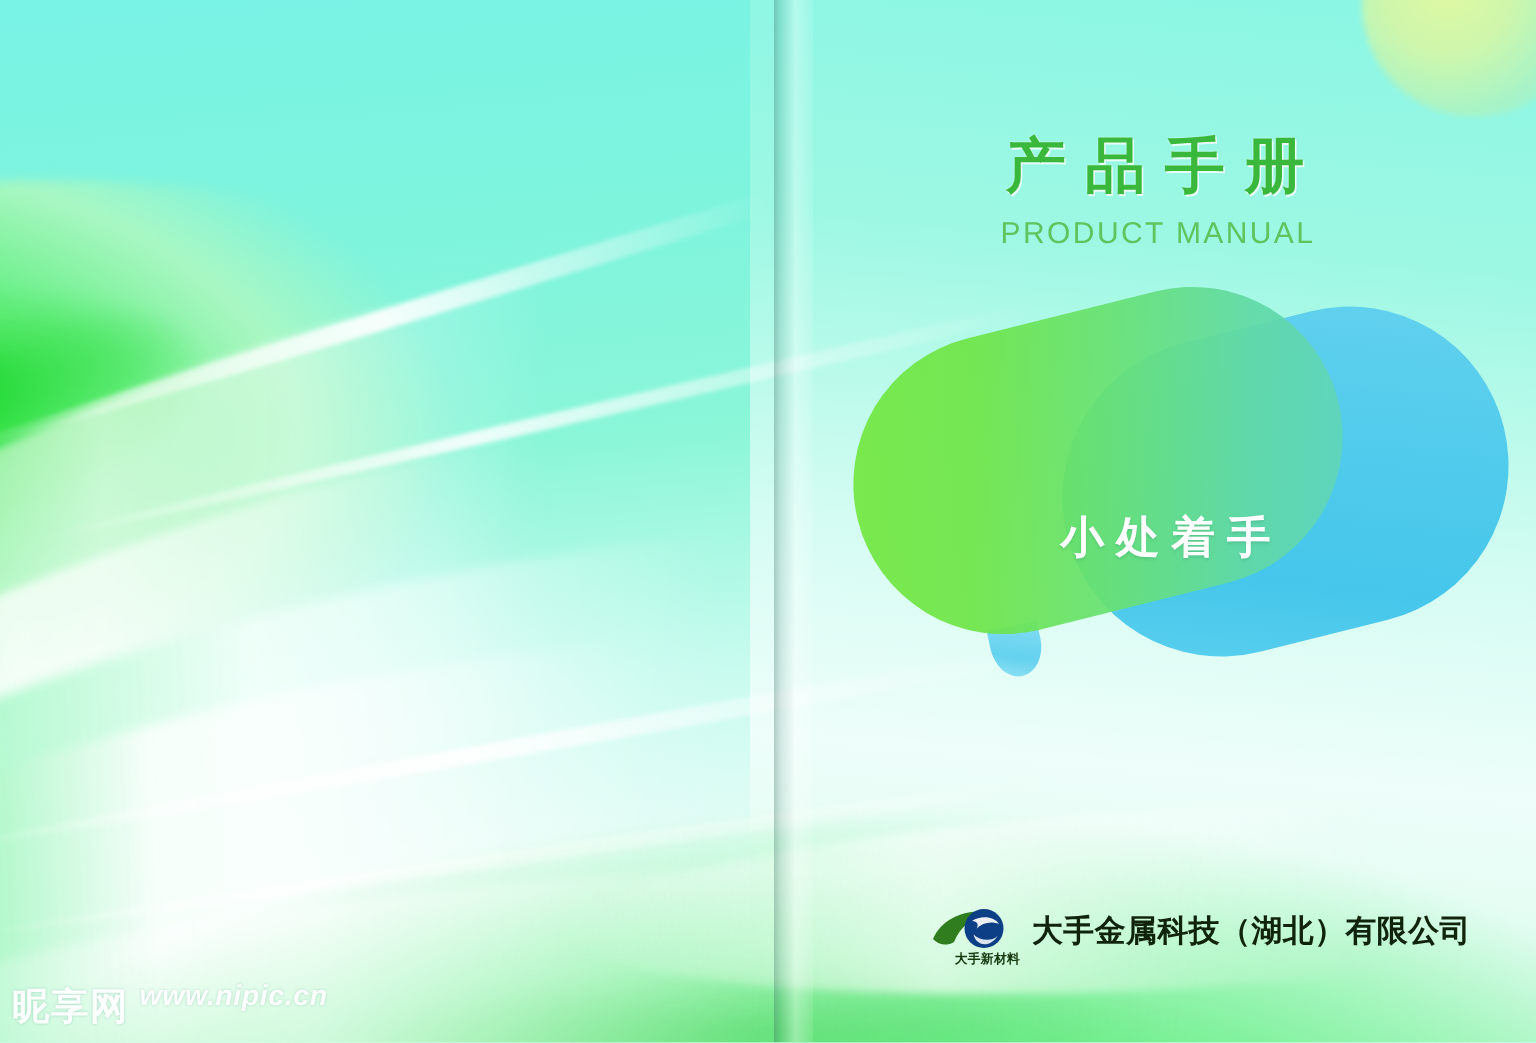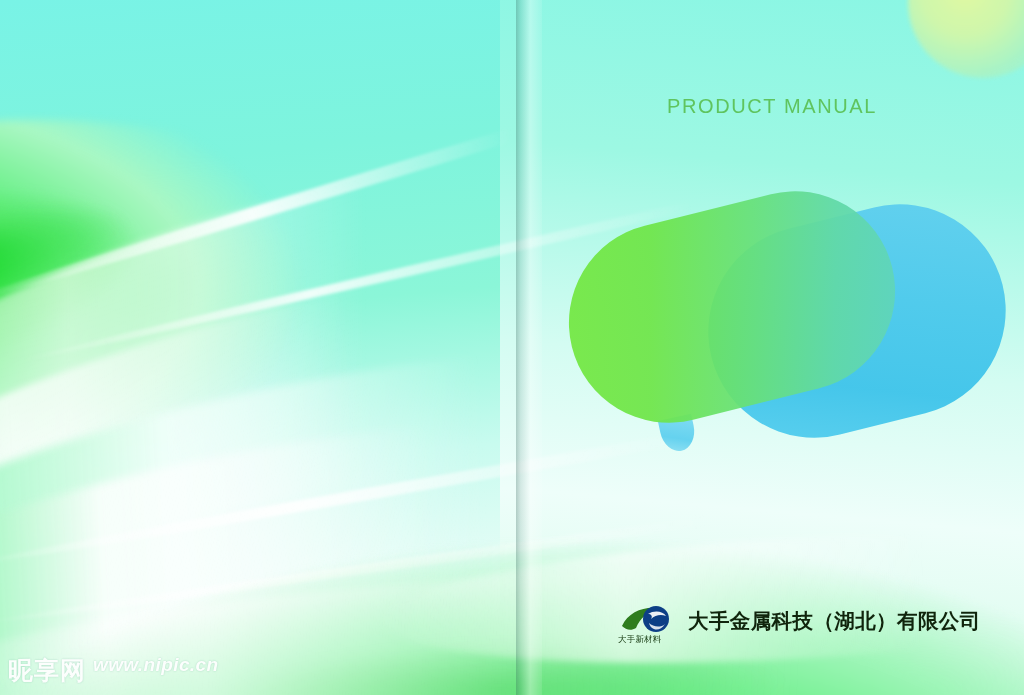--- a/index.html
+++ b/index.html
@@ -269,23 +269,23 @@
   .logo-mark {
     position: relative;
     width: 62px; height: 44px;
     flex: none;
   }
   .logo-mark svg { display: block; }
   .logo-sub {
     position: absolute;
     left: 0; bottom: -2px;
     width: 62px;
-    text-align: left;
+    text-align: right;
     font-size: 8.5px;
-    font-weight: normal;
+    font-weight: bold;
     color: #163a10;
     letter-spacing: .2px;
     white-space: nowrap;
   }
   .company-names { line-height: 1.06; padding-bottom: 2px; text-align: right; }
   .company-cn {
     font-size: 20.5px;
     font-weight: bold;
     color: #10240c;
     letter-spacing: .4px;
@@ -359,28 +359,30 @@
   </div>
 
   <div class="bottom-band"></div>
   <div class="bottom-dark"></div>
   <div class="bottom-sheen"></div>
   <div class="bottom-sheen2"></div>
 
   <div class="spine"></div>
 
   <div class="title-block">
+    <div class="title-cn">产品手册</div>
     <div class="title-en">PRODUCT MANUAL</div>
   </div>
 
   <div class="pill-group">
     <div class="pill pill-blue"></div>
     <div class="pill-tail"></div>
     <div class="pill pill-green"></div>
     <div class="slogan">
+      <div class="slogan-line slogan-2">小处着手</div>
     </div>
   </div>
 
   <div class="company">
     <div class="logo-mark">
       <svg width="62" height="44" viewBox="0 0 62 44" xmlns="http://www.w3.org/2000/svg" aria-hidden="true">
         <path d="M4 26 C10 12 26 6 40 8 C30 12 22 18 18 28 C13 31 8 30 4 26 Z" fill="#2f7d1e"></path>
         <circle cx="38" cy="19" r="13" fill="#0d3f86"></circle>
         <path d="M30 14 C36 10 45 11 48 16 C43 14 37 15 33 19 C35 16 33 14 30 14 Z" fill="#ffffff" opacity=".92"></path>
         <path d="M31 23 C35 27 43 28 47 24 C42 32 33 31 31 23 Z" fill="#ffffff" opacity=".85"></path>

